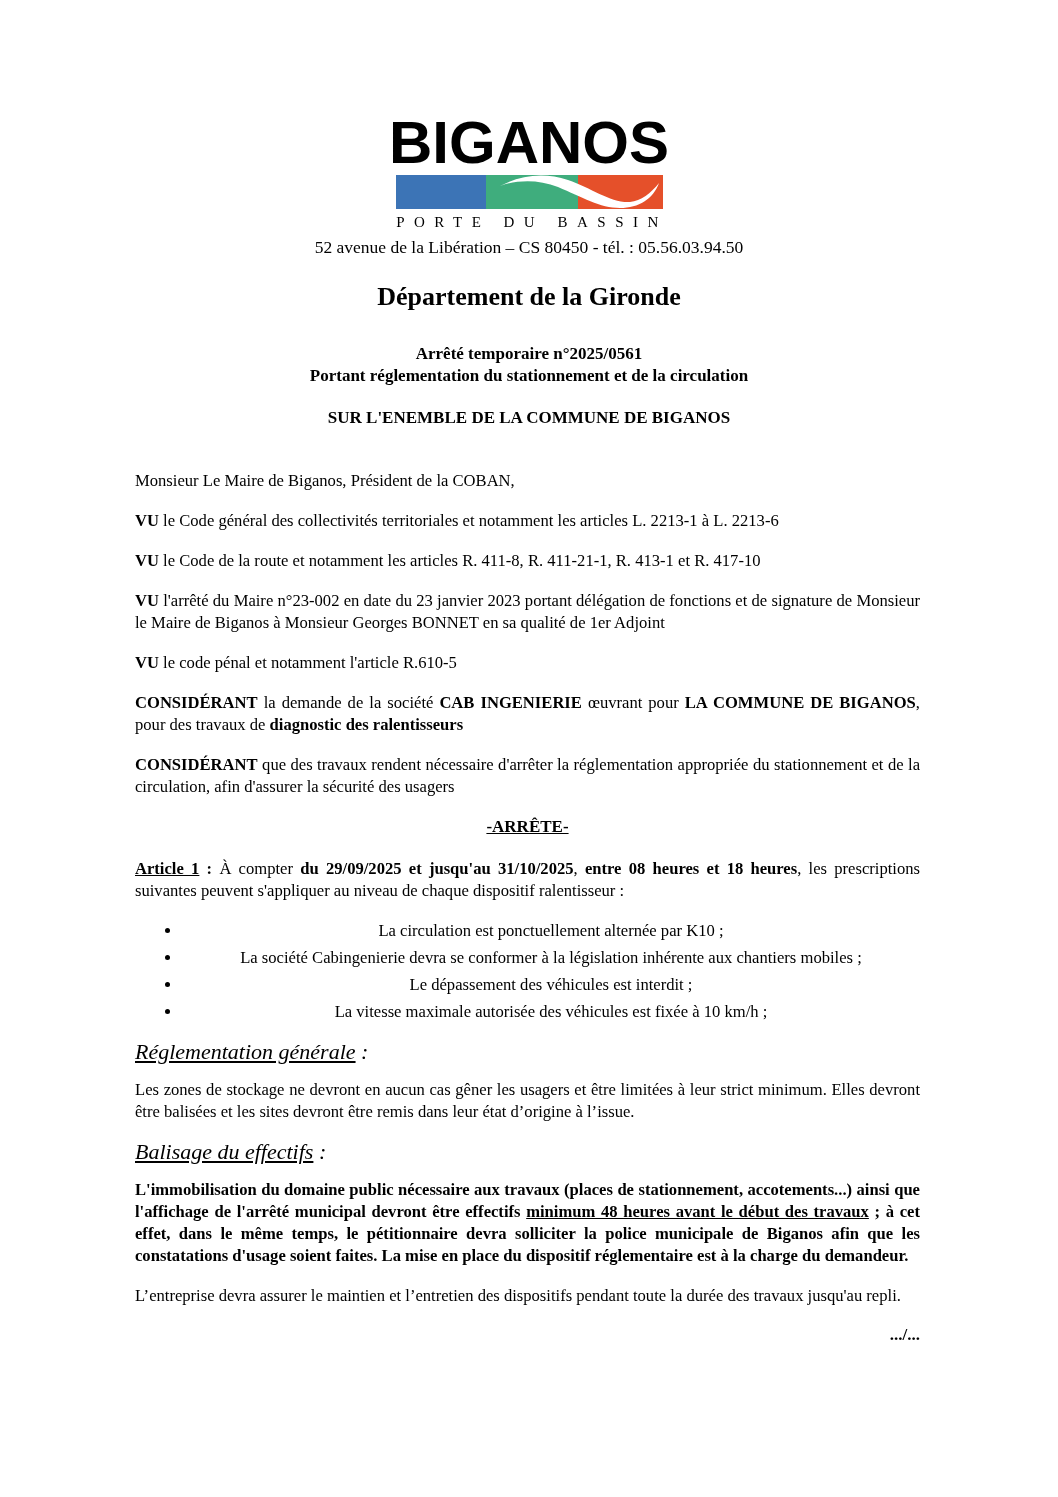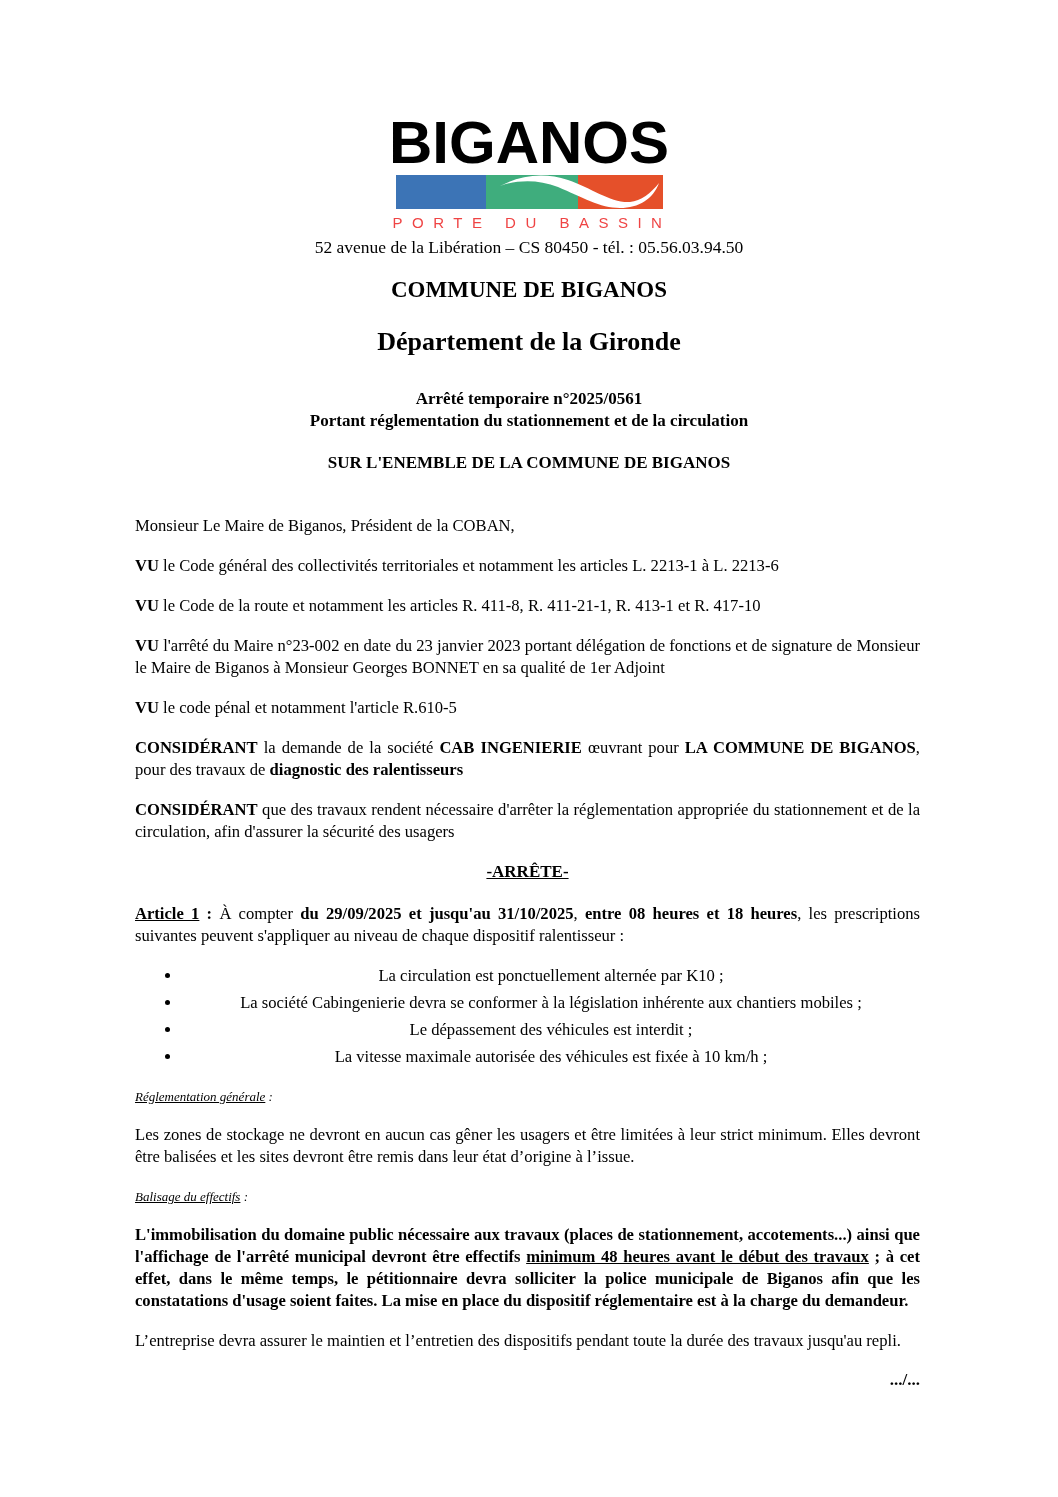--- a/index.html
+++ b/index.html
@@ -41,27 +41,27 @@
   }
   .logo-bar .seg-blue   { width: 90px; height: 100%; }
   .logo-bar .seg-green  { width: 92px; height: 100%; }
   .logo-bar .seg-orange { width: 85px; height: 100%; }
   .logo-bar svg {
     position: absolute;
     left: 0; top: 0;
     width: 100%; height: 100%;
   }
   .logo-tagline {
-    font-family: Liberation Sans, sans-serif;
+    font-family: Liberation Serif, serif;
     font-size: 15px;
     font-weight: 400;
     letter-spacing: 9.5px;
     margin-top: 5px;
     margin-left: 6px; 
-    color: #ef4444;
+    color: #000000;
   }
   .address-line {
     font-size: 17.5px;
     margin-top: 6px;
   }
 
   
   .h-commune {
     margin: 19px 0 0 0;
     text-align: center;
@@ -112,21 +112,21 @@
     padding-left: 47px;
     list-style-type: disc;
   }
   ul.prescriptions li {
     margin: 0 0 5px 0;
     text-align: center;
   }
   .section-head {
     margin: 18px 0 16px 0;
     font-style: italic;
-    font-size: 13px;
+    font-size: 22px;
   }
   .section-head .title { text-decoration: underline; }
   .continuation {
     margin: 0 138px 0 0;
     text-align: right;
     font-weight: bold;
     font-size: 17px;
   }
 </style>
 </head>
@@ -141,21 +141,20 @@
       <div class="seg-green" style="background-color: rgb(63, 173, 125);"></div>
       <div class="seg-orange" style="background-color: rgb(229, 80, 42);"></div>
       <svg viewBox="0 0 267 34" preserveAspectRatio="none" aria-hidden="true">
         <path fill="#ffffff" d="M104,11 C125,0 148,-3 172,5 C196,13 214,28 234,27 C245,26 255,18 263,8 C257,24 243,33 224,33 C204,33 186,22 162,12 C142,4 120,5 104,11 Z"></path>
       </svg>
     </div>
     <div class="logo-tagline">PORTE DU BASSIN</div>
     <div class="address-line">52 avenue de la Libération – CS 80450 - tél. : 05.56.03.94.50</div>
   </header>
 
-  <h1 class="h-commune">COMMUNE DE BIGANOS</h1>
   <h1 class="h-departement">Département de la Gironde</h1>
 
   <div class="subtitle-block">
     <div>Arrêté temporaire n°2025/0561</div>
     <div>Portant réglementation du stationnement et de la circulation</div>
   </div>
 
   <div class="scope-line">SUR L'ENEMBLE DE LA COMMUNE DE BIGANOS</div>
 
   <main class="doc-body">

